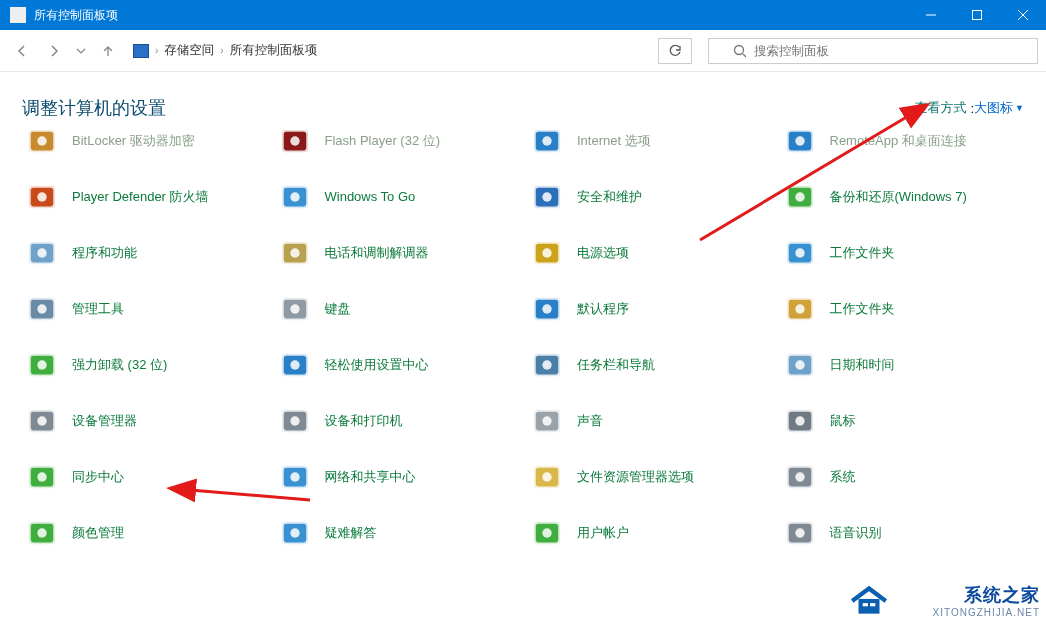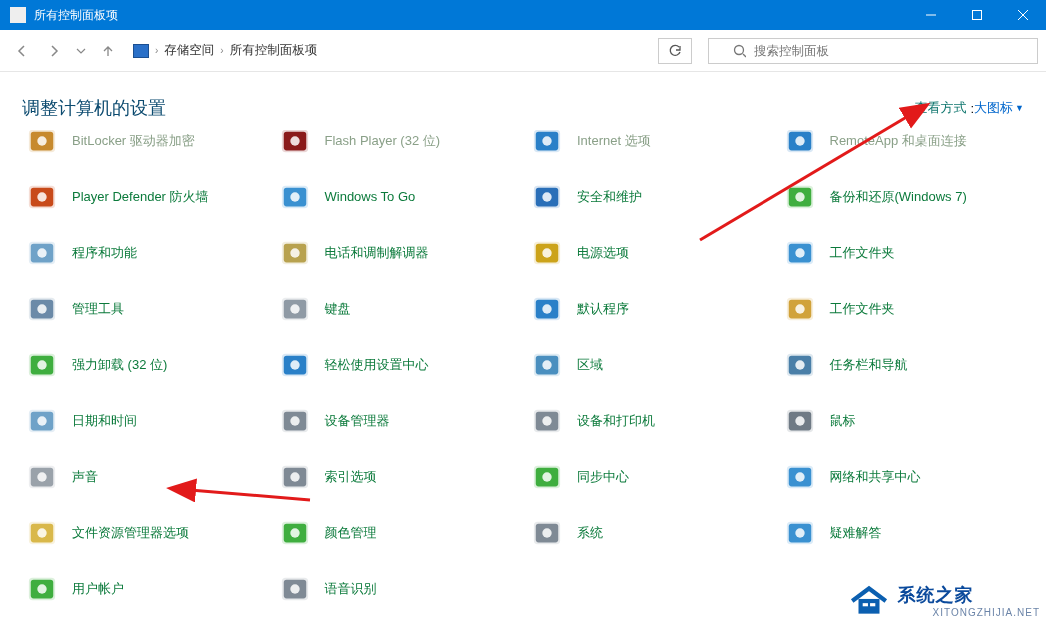--- a/index.html
+++ b/index.html
@@ -36,21 +36,21 @@
   .grid-wrap { position:relative; height: calc(622px - 30px - 42px - 50px); overflow:hidden; padding: 0 22px;}
   .grid { display:grid; grid-template-columns: repeat(4, 1fr); column-gap: 8px; row-gap: 18px; margin-top:-8px;}
   .item { display:flex; align-items:center; gap:14px; height:38px; cursor:pointer; padding:2px 4px;}
   .item .lbl { color:#0b7a3b; font-size:13px; line-height:1.2; }
   .item .iconbox { width:32px; height:32px; flex:0 0 32px; display:flex; align-items:center; justify-content:center; }
   .item .iconbox svg { width:30px; height:30px; }
   .row0 .lbl { color:#8aa088; } 
 
   
   .watermark { position:absolute; right:6px; bottom:4px; display:flex; align-items:center; gap:8px; color:#0b4a9c; font-size:11px; pointer-events:none;}
-  .watermark .big { font-size:18px; font-weight:700; color:#0b4a9c; letter-spacing:1px;}
+  .watermark .big { font-size:18px; font-weight:700; color:#0b4a9c; letter-spacing:1px;text-align:right;}
   .watermark .url { font-size:10px; color:#6b84a8; letter-spacing:1px;margin-left:35px;}
   .watermark .logo { width:42px; height:36px; }
 
   
   .arrows { position:absolute; left:0; top:0; width:1046px; height:622px; pointer-events:none; }
 </style>
 </head>
 <body>
 
 <div class="titlebar">
@@ -307,30 +307,20 @@
     <rect x="2" y="4" width="28" height="24" rx="4" fill="#2a80c8" opacity="0.18"></rect>
     <rect x="4" y="6" width="24" height="20" rx="3" fill="#2a80c8"></rect>
     <circle cx="16" cy="16" r="5" fill="#fff" opacity="0.85"></circle>
   </svg>
         </span>
         <span class="lbl">轻松使用设置中心</span>
       </div>
       <div class="item">
         <span class="iconbox">
           <svg viewBox="0 0 32 32">
-    <rect x="2" y="4" width="28" height="24" rx="4" fill="#4a8fbf" opacity="0.18"></rect>
-    <rect x="4" y="6" width="24" height="20" rx="3" fill="#4a8fbf"></rect>
-    <circle cx="16" cy="16" r="5" fill="#fff" opacity="0.85"></circle>
-  </svg>
-        </span>
-        <span class="lbl">区域</span>
-      </div>
-      <div class="item">
-        <span class="iconbox">
-          <svg viewBox="0 0 32 32">
     <rect x="2" y="4" width="28" height="24" rx="4" fill="#4a7fa8" opacity="0.18"></rect>
     <rect x="4" y="6" width="24" height="20" rx="3" fill="#4a7fa8"></rect>
     <circle cx="16" cy="16" r="5" fill="#fff" opacity="0.85"></circle>
   </svg>
         </span>
         <span class="lbl">任务栏和导航</span>
       </div>
       <div class="item">
         <span class="iconbox">
           <svg viewBox="0 0 32 32">
@@ -357,96 +347,86 @@
     <rect x="2" y="4" width="28" height="24" rx="4" fill="#7f8a95" opacity="0.18"></rect>
     <rect x="4" y="6" width="24" height="20" rx="3" fill="#7f8a95"></rect>
     <circle cx="16" cy="16" r="5" fill="#fff" opacity="0.85"></circle>
   </svg>
         </span>
         <span class="lbl">设备和打印机</span>
       </div>
       <div class="item">
         <span class="iconbox">
           <svg viewBox="0 0 32 32">
+    <rect x="2" y="4" width="28" height="24" rx="4" fill="#9aa2aa" opacity="0.18"></rect>
+    <rect x="4" y="6" width="24" height="20" rx="3" fill="#9aa2aa"></rect>
+    <circle cx="16" cy="16" r="5" fill="#fff" opacity="0.85"></circle>
+  </svg>
+        </span>
+        <span class="lbl">声音</span>
+      </div>
+      <div class="item">
+        <span class="iconbox">
+          <svg viewBox="0 0 32 32">
     <rect x="2" y="4" width="28" height="24" rx="4" fill="#6f7a85" opacity="0.18"></rect>
     <rect x="4" y="6" width="24" height="20" rx="3" fill="#6f7a85"></rect>
     <circle cx="16" cy="16" r="5" fill="#fff" opacity="0.85"></circle>
   </svg>
         </span>
         <span class="lbl">鼠标</span>
       </div>
       <div class="item">
         <span class="iconbox">
           <svg viewBox="0 0 32 32">
-    <rect x="2" y="4" width="28" height="24" rx="4" fill="#9aa2aa" opacity="0.18"></rect>
-    <rect x="4" y="6" width="24" height="20" rx="3" fill="#9aa2aa"></rect>
-    <circle cx="16" cy="16" r="5" fill="#fff" opacity="0.85"></circle>
-  </svg>
-        </span>
-        <span class="lbl">声音</span>
+    <rect x="2" y="4" width="28" height="24" rx="4" fill="#3fae3f" opacity="0.18"></rect>
+    <rect x="4" y="6" width="24" height="20" rx="3" fill="#3fae3f"></rect>
+    <circle cx="16" cy="16" r="5" fill="#fff" opacity="0.85"></circle>
+  </svg>
+        </span>
+        <span class="lbl">同步中心</span>
+      </div>
+      <div class="item">
+        <span class="iconbox">
+          <svg viewBox="0 0 32 32">
+    <rect x="2" y="4" width="28" height="24" rx="4" fill="#3a91d1" opacity="0.18"></rect>
+    <rect x="4" y="6" width="24" height="20" rx="3" fill="#3a91d1"></rect>
+    <circle cx="16" cy="16" r="5" fill="#fff" opacity="0.85"></circle>
+  </svg>
+        </span>
+        <span class="lbl">网络和共享中心</span>
+      </div>
+      <div class="item">
+        <span class="iconbox">
+          <svg viewBox="0 0 32 32">
+    <rect x="2" y="4" width="28" height="24" rx="4" fill="#d9b84a" opacity="0.18"></rect>
+    <rect x="4" y="6" width="24" height="20" rx="3" fill="#d9b84a"></rect>
+    <circle cx="16" cy="16" r="5" fill="#fff" opacity="0.85"></circle>
+  </svg>
+        </span>
+        <span class="lbl">文件资源管理器选项</span>
       </div>
       <div class="item">
         <span class="iconbox">
           <svg viewBox="0 0 32 32">
     <rect x="2" y="4" width="28" height="24" rx="4" fill="#7f8a95" opacity="0.18"></rect>
     <rect x="4" y="6" width="24" height="20" rx="3" fill="#7f8a95"></rect>
     <circle cx="16" cy="16" r="5" fill="#fff" opacity="0.85"></circle>
   </svg>
         </span>
-        <span class="lbl">索引选项</span>
+        <span class="lbl">系统</span>
       </div>
       <div class="item">
         <span class="iconbox">
           <svg viewBox="0 0 32 32">
     <rect x="2" y="4" width="28" height="24" rx="4" fill="#3fae3f" opacity="0.18"></rect>
     <rect x="4" y="6" width="24" height="20" rx="3" fill="#3fae3f"></rect>
     <circle cx="16" cy="16" r="5" fill="#fff" opacity="0.85"></circle>
   </svg>
         </span>
-        <span class="lbl">同步中心</span>
-      </div>
-      <div class="item">
-        <span class="iconbox">
-          <svg viewBox="0 0 32 32">
-    <rect x="2" y="4" width="28" height="24" rx="4" fill="#3a91d1" opacity="0.18"></rect>
-    <rect x="4" y="6" width="24" height="20" rx="3" fill="#3a91d1"></rect>
-    <circle cx="16" cy="16" r="5" fill="#fff" opacity="0.85"></circle>
-  </svg>
-        </span>
-        <span class="lbl">网络和共享中心</span>
-      </div>
-      <div class="item">
-        <span class="iconbox">
-          <svg viewBox="0 0 32 32">
-    <rect x="2" y="4" width="28" height="24" rx="4" fill="#d9b84a" opacity="0.18"></rect>
-    <rect x="4" y="6" width="24" height="20" rx="3" fill="#d9b84a"></rect>
-    <circle cx="16" cy="16" r="5" fill="#fff" opacity="0.85"></circle>
-  </svg>
-        </span>
-        <span class="lbl">文件资源管理器选项</span>
-      </div>
-      <div class="item">
-        <span class="iconbox">
-          <svg viewBox="0 0 32 32">
-    <rect x="2" y="4" width="28" height="24" rx="4" fill="#3fae3f" opacity="0.18"></rect>
-    <rect x="4" y="6" width="24" height="20" rx="3" fill="#3fae3f"></rect>
-    <circle cx="16" cy="16" r="5" fill="#fff" opacity="0.85"></circle>
-  </svg>
-        </span>
         <span class="lbl">颜色管理</span>
-      </div>
-      <div class="item">
-        <span class="iconbox">
-          <svg viewBox="0 0 32 32">
-    <rect x="2" y="4" width="28" height="24" rx="4" fill="#7f8a95" opacity="0.18"></rect>
-    <rect x="4" y="6" width="24" height="20" rx="3" fill="#7f8a95"></rect>
-    <circle cx="16" cy="16" r="5" fill="#fff" opacity="0.85"></circle>
-  </svg>
-        </span>
-        <span class="lbl">系统</span>
       </div>
       <div class="item">
         <span class="iconbox">
           <svg viewBox="0 0 32 32">
     <rect x="2" y="4" width="28" height="24" rx="4" fill="#3a91d1" opacity="0.18"></rect>
     <rect x="4" y="6" width="24" height="20" rx="3" fill="#3a91d1"></rect>
     <circle cx="16" cy="16" r="5" fill="#fff" opacity="0.85"></circle>
   </svg>
         </span>
         <span class="lbl">疑难解答</span>

